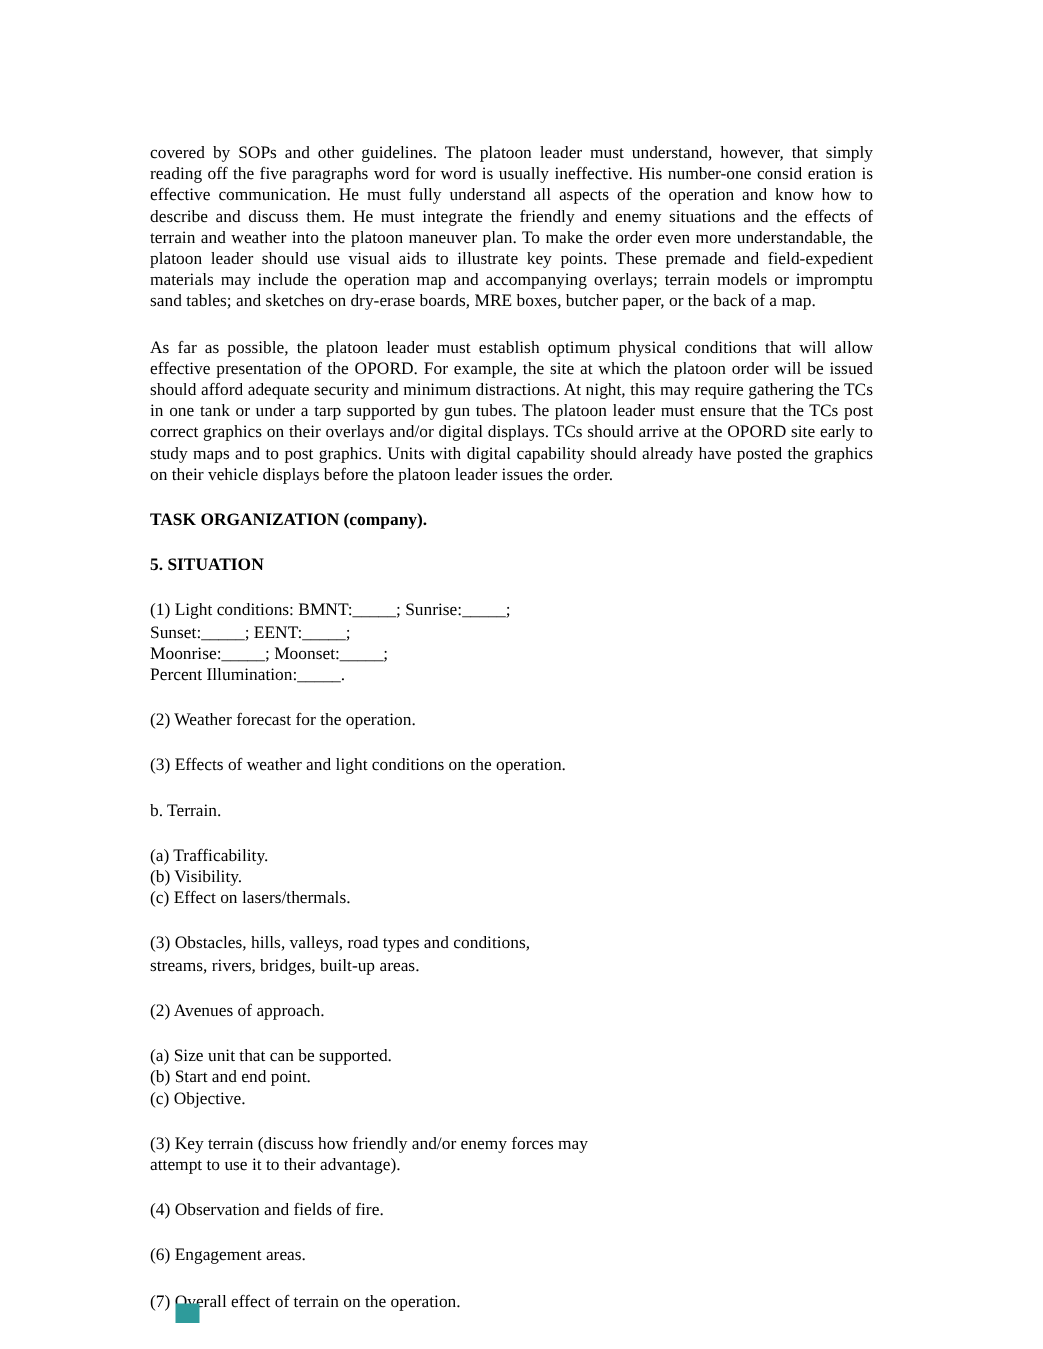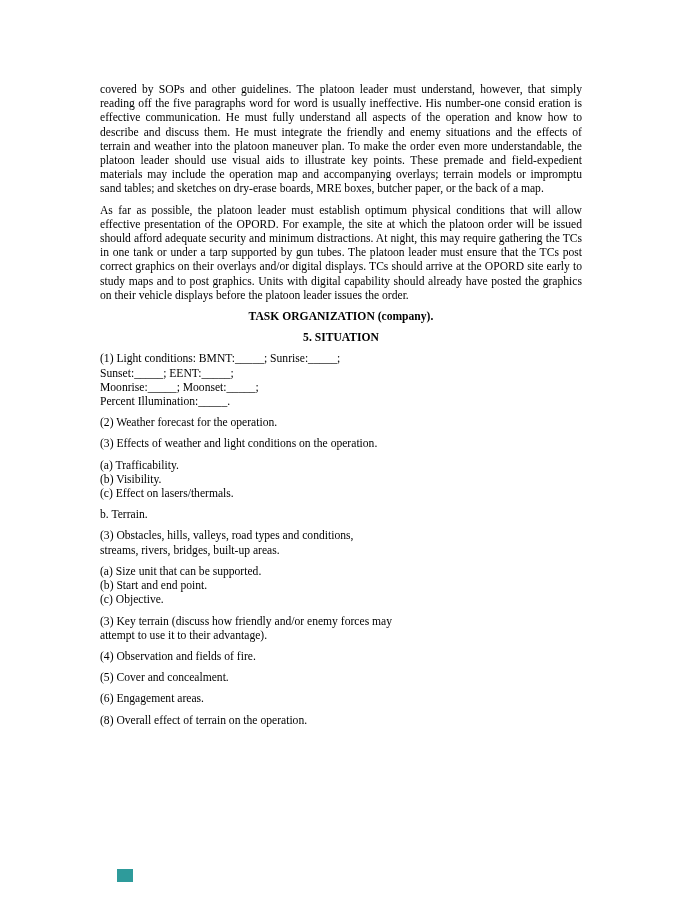--- a/index.html
+++ b/index.html
@@ -20,31 +20,30 @@
     background: #ffffff;
     overflow: hidden;
   }
   .content {
     position: absolute;
     left: 100px;
     top: 79px;
     width: 482px;
   }
   .content p {
-    margin: 4px 0 7px 0;
+    margin: 16px 0 7px 0;
     font-size: 11.6px;
     line-height: 14.2px;
     white-space: pre-line;
   }
   .content p.justify {
     text-align: justify;
   }
   .content p.bold {
     font-weight: bold;
-    text-align: center;
   }
   .corner-marker {
     position: absolute;
     left: 117px;
     top: 869px;
     width: 16px;
     height: 13px;
   }
 </style>
 </head>
@@ -58,32 +57,32 @@
 
     <p class="bold">TASK ORGANIZATION (company).</p>
     <p class="bold">5. SITUATION</p>
 
     <p>(1) Light conditions: BMNT:_____; Sunrise:_____;
 Sunset:_____; EENT:_____;
 Moonrise:_____; Moonset:_____;
 Percent Illumination:_____.</p>
     <p>(2) Weather forecast for the operation.</p>
     <p>(3) Effects of weather and light conditions on the operation.</p>
+    <p>b. Terrain.</p>
     <p>(a) Trafficability.
 (b) Visibility.
 (c) Effect on lasers/thermals.</p>
-    <p>b. Terrain.</p>
     <p>(3) Obstacles, hills, valleys, road types and conditions,
 streams, rivers, bridges, built-up areas.</p>
+    <p>(2) Avenues of approach.</p>
     <p>(a) Size unit that can be supported.
 (b) Start and end point.
 (c) Objective.</p>
     <p>(3) Key terrain (discuss how friendly and/or enemy forces may
 attempt to use it to their advantage).</p>
     <p>(4) Observation and fields of fire.</p>
-    <p>(5) Cover and concealment.</p>
     <p>(6) Engagement areas.</p>
-    <p>(8) Overall effect of terrain on the operation.</p>
+    <p>(7) Overall effect of terrain on the operation.</p>
 
   </div>
 
   <div class="corner-marker" style="background: rgb(46, 155, 155);"></div>
 </div>
 
 </body></html>

